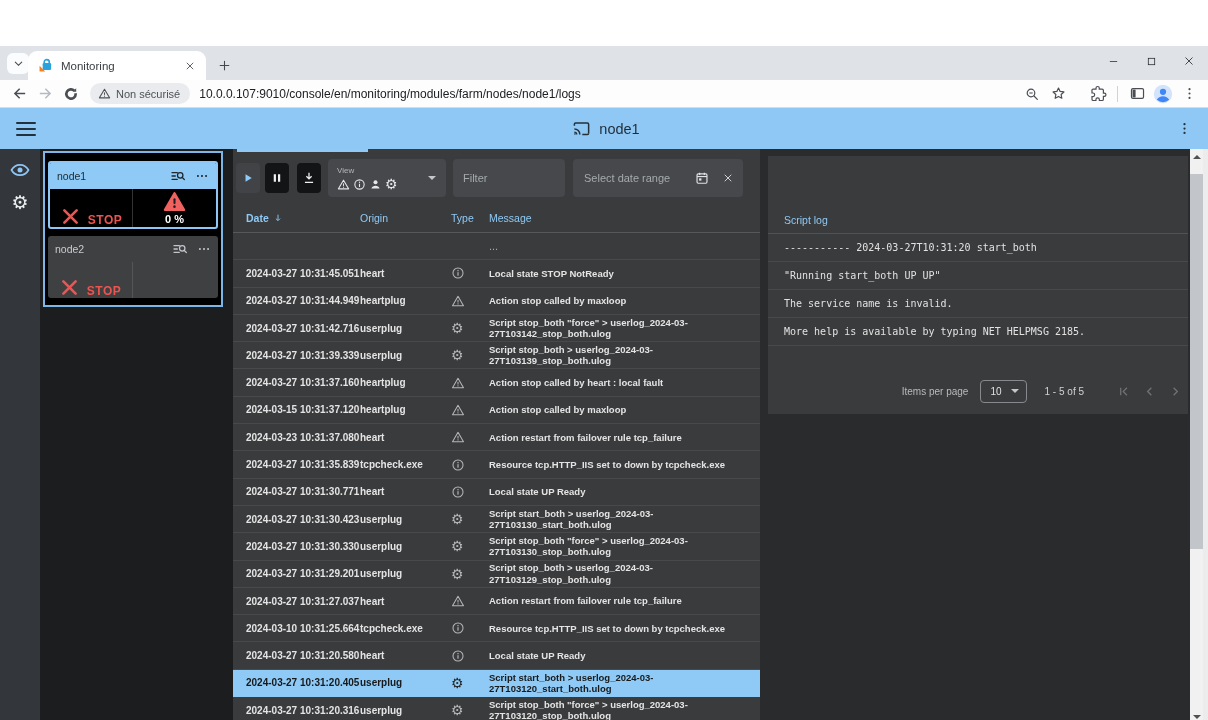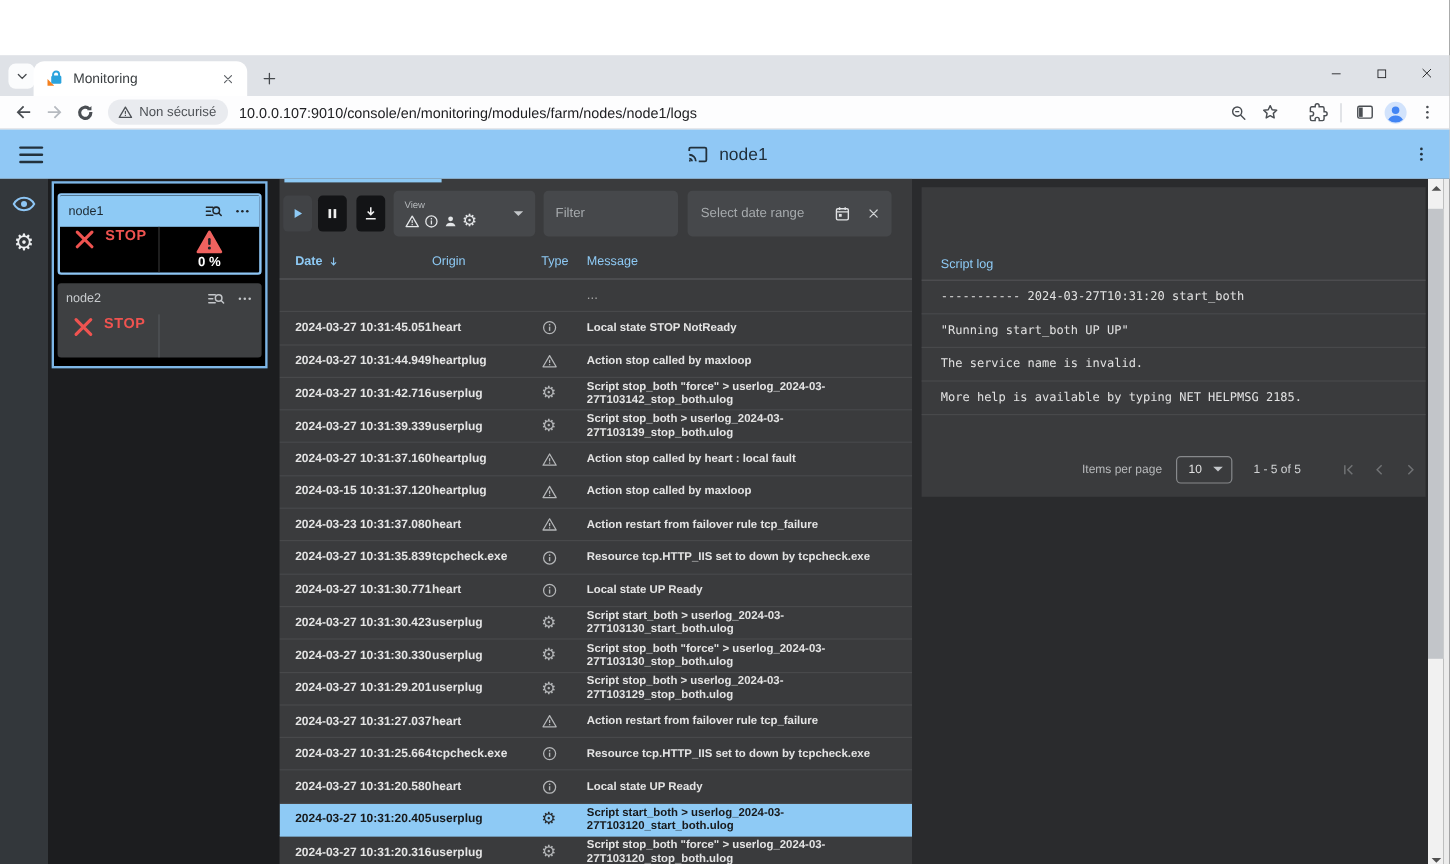--- a/index.html
+++ b/index.html
@@ -61,21 +61,21 @@
   #node-list { position:absolute; left:3px; top:2px; width:180px; height:156px; background:#000;
     border:2px solid #7db6e6; padding:8px 3px 0 3px; }
   .node-card { width:170px; border-radius:3px; background:#3e4042; overflow:hidden; margin:0 auto 7px auto; height:62px; }
   .node-card.sel { background:#000; border:2px solid #8ec6f5; height:68px; }
   .node-head { height:26px; display:flex; align-items:center; padding:0 7px; color:#c9cccf; }
   .node-card.sel .node-head { background:#8ecaf5; color:#1c2830; }
   .node-name { font-size:10.5px; flex:1; }
   .node-icons { display:flex; gap:9px; align-items:center; color:#c3c6c9; }
   .node-card.sel .node-icons { color:#20262b; }
   .node-body { display:flex; height:calc(100% - 26px); }
-  .node-state { width:50%; display:flex; align-items:flex-start; justify-content:center; gap:7px;
+  .node-state { width:50%; display:flex; align-items:flex-end; justify-content:center; gap:7px;
     border-right:1px solid #54575a; }
   .node-card.sel .node-state { border-right-color:#323232; }
   .state-label { color:#ef5350; font-weight:700; font-size:12px; letter-spacing:.5px; }
   .node-alert { width:50%; display:flex; flex-direction:column; align-items:center; justify-content:center; }
   .alert-pct { color:#fff; font-weight:700; font-size:11px; margin-top:1px; }
 
   
   #logs-panel { left:233px; top:0; width:527px; height:575px; background:#3a3b3d; }
   #tab-indicator { position:absolute; left:4px; top:0; width:131px; height:3px; background:#8ecaf5; }
   #logs-toolbar { position:absolute; left:3px; top:9px; right:6px; height:40px; display:flex; align-items:center; }
@@ -628,21 +628,21 @@
               <svg viewBox="0 0 24 24">
                 <path d="M12 4 21.4 20H2.6Z" fill="none" stroke="currentColor" stroke-width="1.8" stroke-linejoin="round"></path>
                 <rect x="11.1" y="10" width="1.8" height="4.6" fill="currentColor"></rect>
                 <rect x="11.1" y="16" width="1.8" height="1.9" fill="currentColor"></rect>
               </svg>
             </span>
     <span class="c-msg">Action restart from failover rule tcp_failure</span>
   </div>
 
   <div class="trow">
-    <span class="c-date">2024-03-27 10:31:25.664</span>
+    <span class="c-date">2024-03-10 10:31:25.664</span>
     <span class="c-origin">tcpcheck.exe</span>
     <span class="c-type">
               <svg viewBox="0 0 24 24">
                 <circle cx="12" cy="12" r="8.6" fill="none" stroke="currentColor" stroke-width="1.8"></circle>
                 <rect x="11" y="10.6" width="2" height="6" fill="currentColor"></rect>
                 <rect x="11" y="6.8" width="2" height="2.2" fill="currentColor"></rect>
               </svg>
             </span>
     <span class="c-msg">Resource tcp.HTTP_IIS set to down by tcpcheck.exe</span>
   </div>

